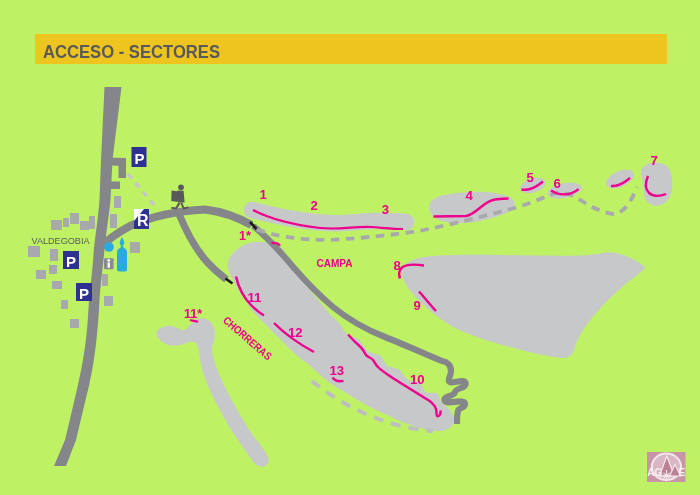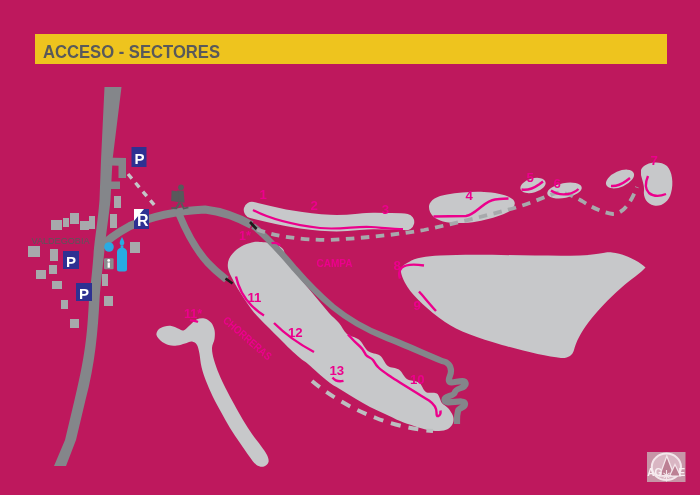--- a/index.html
+++ b/index.html
@@ -1,16 +1,16 @@
 <!DOCTYPE html>
 <html><head>
 <meta charset="utf-8">
 <style>
   html,body{margin:0;padding:0;background:#ffffff;}
-  #page{position:relative;width:700px;height:495px;background:#be185d;overflow:hidden;
+  #page{position:relative;width:700px;height:495px;background:#bef264;overflow:hidden;
         font-family:"Liberation Sans", sans-serif;}
 </style>
 </head>
 <body>
 <div id="page">
 <svg width="700" height="495" viewBox="0 0 700 495" xmlns="http://www.w3.org/2000/svg">
 
 <rect x="35" y="34" width="632" height="30" fill="#EEC41E"></rect>
 
 <text x="43" y="57.5" font-size="18.5" font-weight="bold" fill="#58595B" textLength="177" lengthAdjust="spacingAndGlyphs">ACCESO - SECTORES</text>

